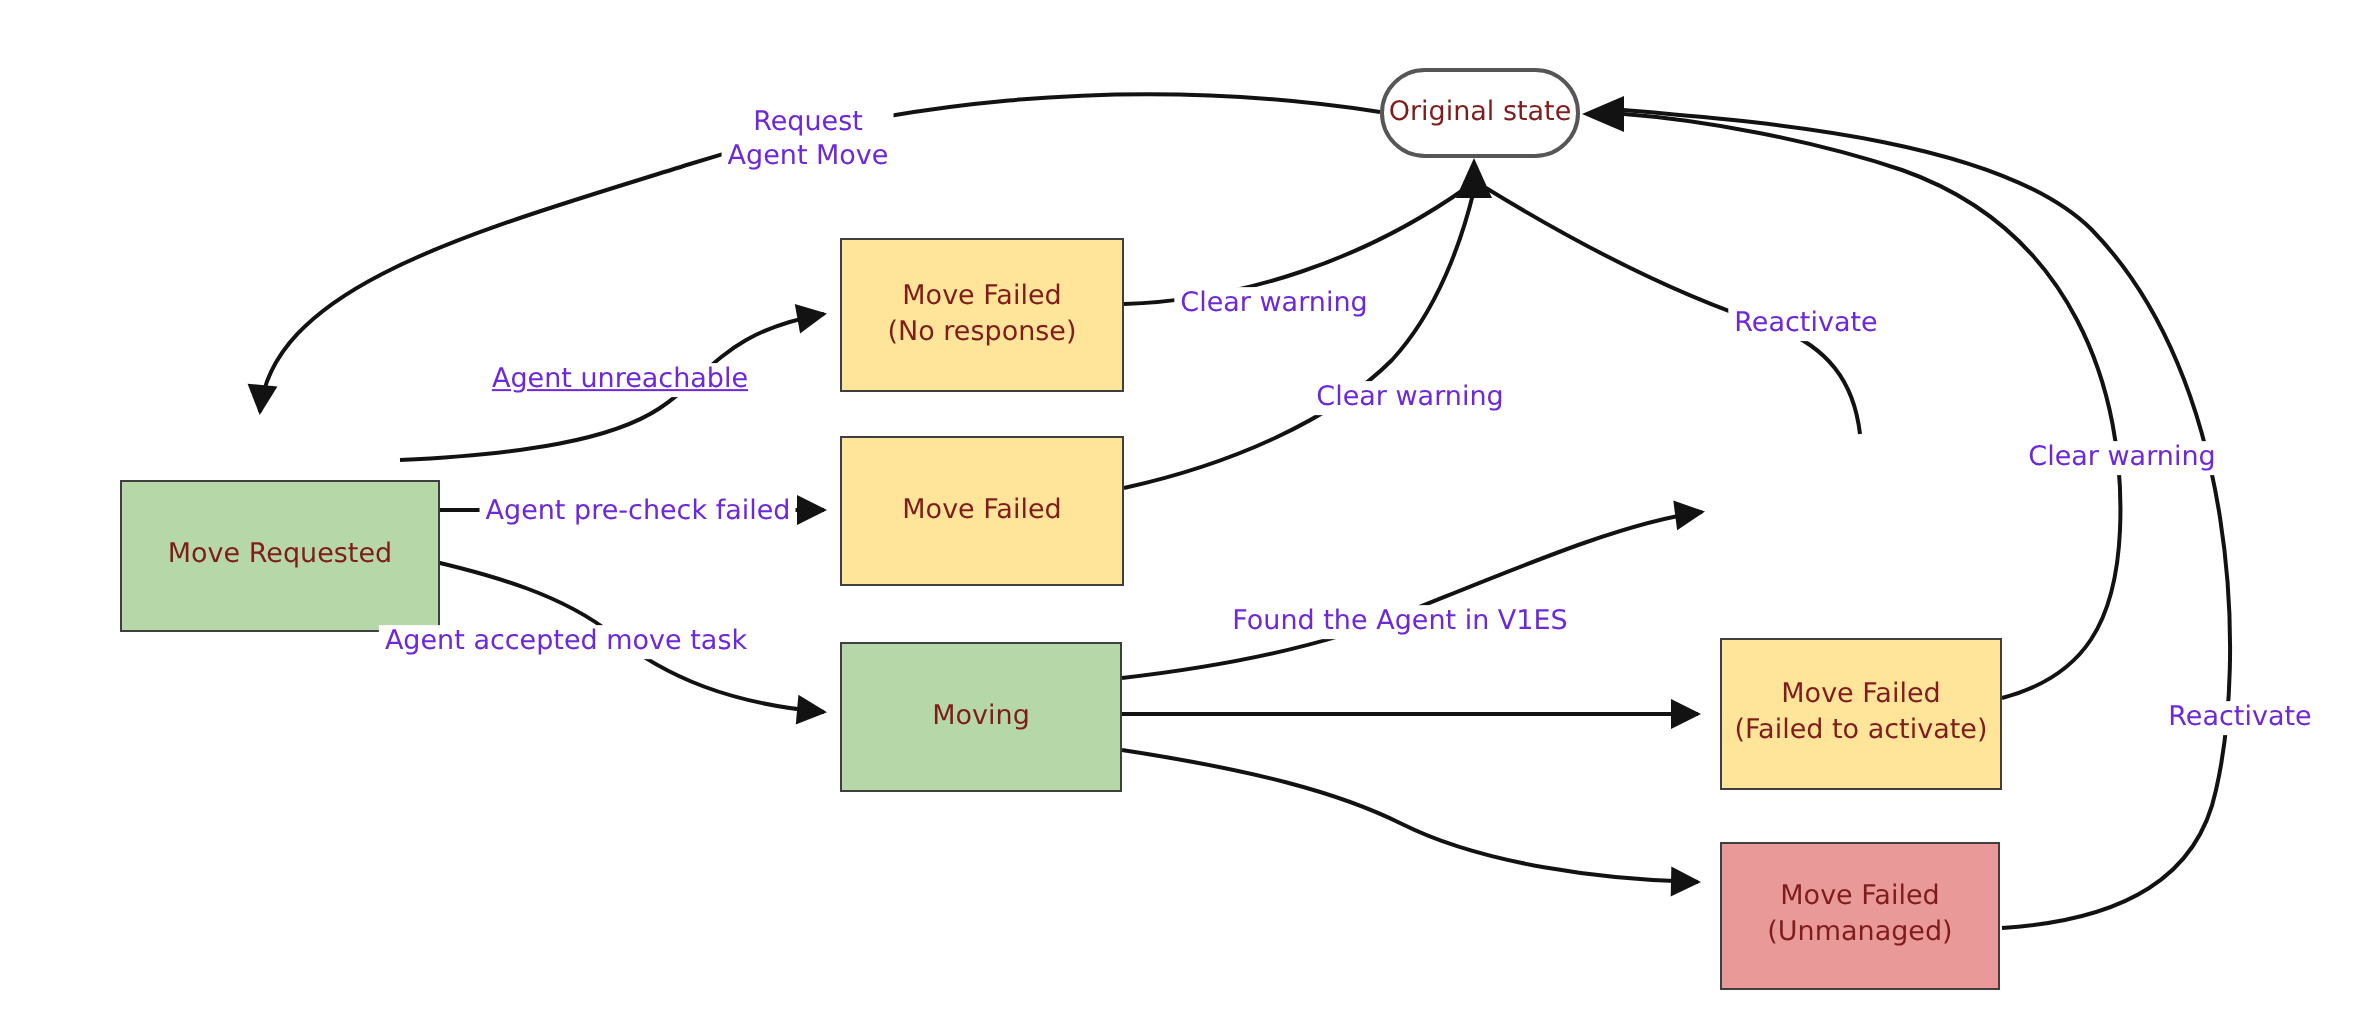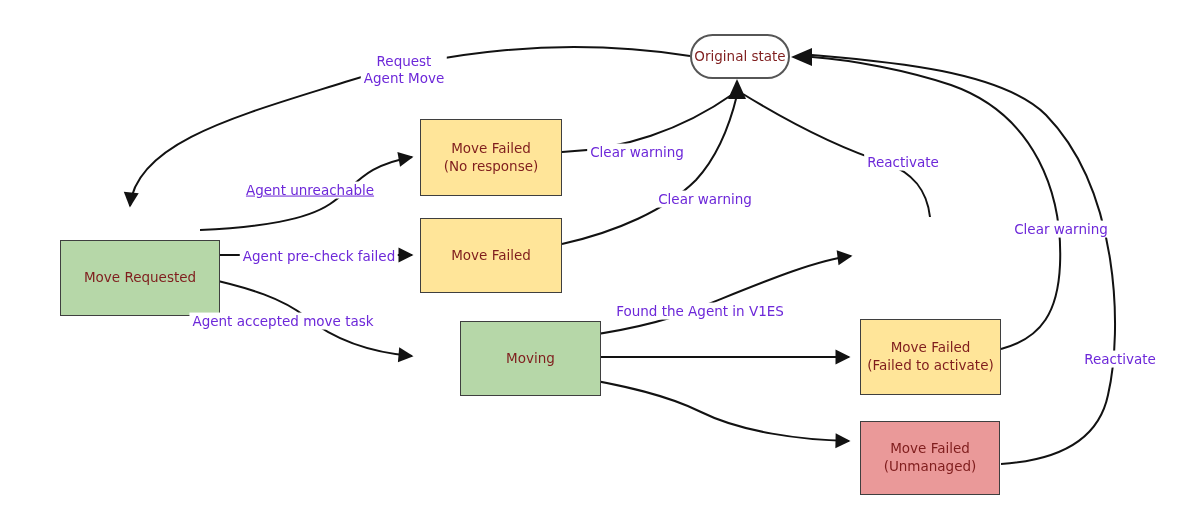--- a/index.html
+++ b/index.html
@@ -75,21 +75,21 @@
 
   <div class="node" style="left: 420px; top: 119px; width: 142px; height: 77px; background-color: rgb(255, 229, 153);">
     <span>Move Failed</span>
     <span>(No response)</span>
   </div>
 
   <div class="node" style="left: 420px; top: 218px; width: 142px; height: 75px; background-color: rgb(255, 229, 153);">
     <span>Move Failed</span>
   </div>
 
-  <div class="node" style="left: 420px; top: 321px; width: 141px; height: 75px; background-color: rgb(182, 215, 168); margin-left: 40px;">
+  <div class="node" style="left: 420px; top: 321px; width: 141px; height: 75px; background-color: rgb(182, 215, 168);">
     <span>Moving</span>
   </div>
 
 
   <div class="node" style="left: 860px; top: 319px; width: 141px; height: 76px; background-color: rgb(255, 229, 153);">
     <span>Move Failed</span>
     <span>(Failed to activate)</span>
   </div>
 
   <div class="node" style="left: 860px; top: 421px; width: 140px; height: 74px; background-color: rgb(234, 153, 153);">

